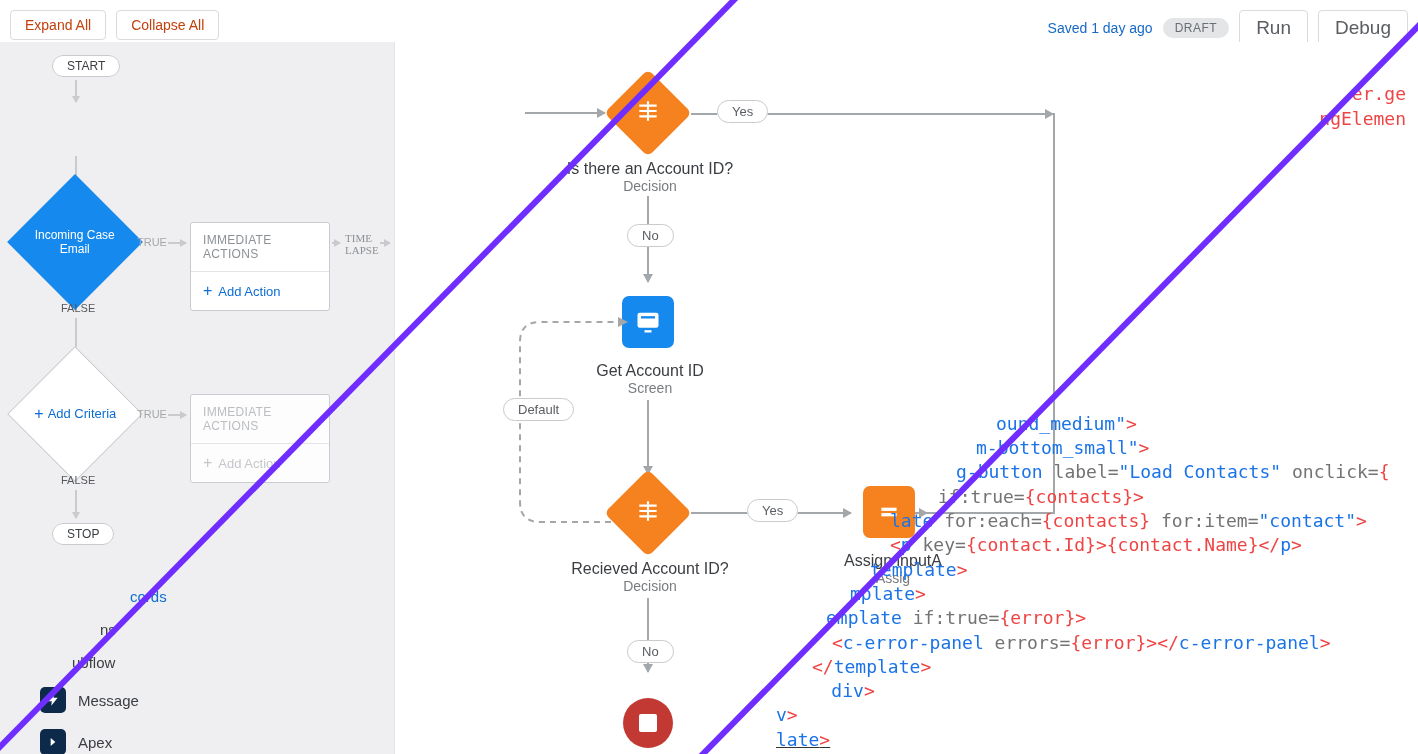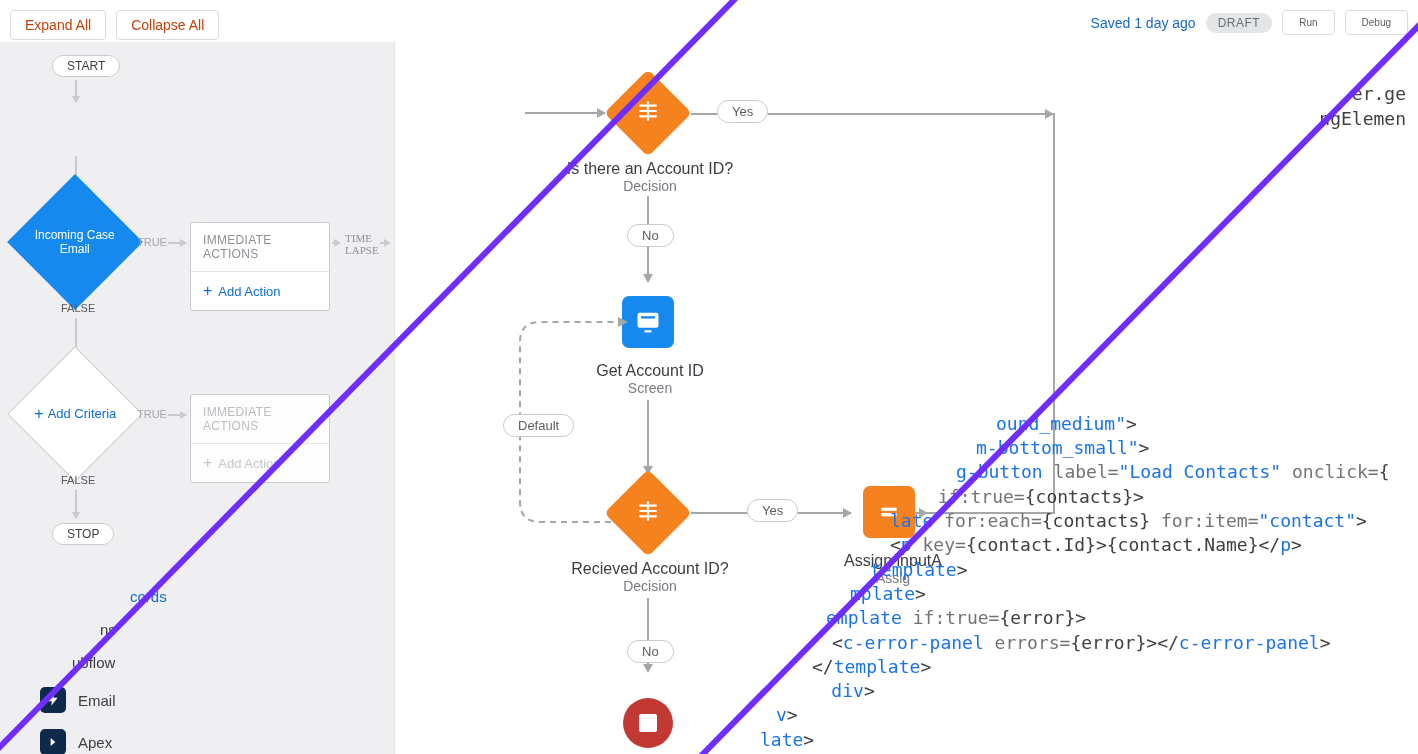--- a/index.html
+++ b/index.html
@@ -6,21 +6,21 @@
   body { font-family: -apple-system, BlinkMacSystemFont, "Segoe UI", Helvetica, Arial, sans-serif; width: 1418px; height: 754px; overflow: hidden; position: relative; background: #fff; }
   .stage { position: absolute; inset: 0; }
 
   
   .top-left-buttons { position: absolute; top: 10px; left: 10px; display: flex; gap: 10px; }
   .btn-outline { background: #fff; border: 1px solid #d9dbdd; border-radius: 4px; padding: 6px 14px; font-size: 14px; color: #c2410c; cursor: pointer; }
 
   .top-right { position: absolute; top: 10px; right: 10px; display: flex; align-items: center; gap: 10px; font-size: 14px; }
   .saved-text { color: #1769c7; }
   .draft-pill { background: #e3e5e7; color: #6a6e73; font-size: 12px; padding: 3px 12px; border-radius: 12px; letter-spacing: 0.5px; }
-  .btn-grey { background: #fff; border: 1px solid #d9dbdd; border-radius: 4px; padding: 6px 16px; font-size: 10px; color: #5a5e62; cursor: pointer; }
+  .btn-grey { background: #fff; border: 1px solid #d9dbdd; border-radius: 4px; padding: 6px 16px; font-size: 19px; color: #5a5e62; cursor: pointer; }
 
   
   .left-panel { position: absolute; top: 42px; left: 0; width: 395px; height: 744px; background: #efeff1; border-right: 1px solid #e2e4e6; }
   .lp-inner { position: relative; width: 100%; height: 100%; }
 
   .pill { background: #fff; border: 1px solid #c8cacd; border-radius: 14px; padding: 3px 14px; font-size: 12px; color: #3a3d41; }
   .dark-box { background: #0d2a4b; color: #fff; font-size: 13px; padding: 14px 16px; border-radius: 2px; text-align: center; }
 
   .diamond { width: 96px; height: 96px; transform: rotate(45deg); display: flex; align-items: center; justify-content: center; }
   .diamond-blue { background: #1589ee; }
@@ -76,21 +76,21 @@
   .flow-arrow-v { width: 2px; background: #a4a7aa; position: relative; }
   .flow-arrow-v::after { content: ""; position: absolute; bottom: -1px; left: -4px; border-left: 5px solid transparent; border-right: 5px solid transparent; border-top: 9px solid #a4a7aa; }
   .flow-arrow-h { height: 2px; background: #a4a7aa; position: relative; }
   .flow-arrow-h::after { content: ""; position: absolute; right: -1px; top: -4px; border-top: 5px solid transparent; border-bottom: 5px solid transparent; border-left: 9px solid #a4a7aa; }
 
   
   .code-block { position: absolute; font-family: "SFMono-Regular", Consolas, Menlo, monospace; font-size: 18px; line-height: 1.35; white-space: pre; color: #333; }
   .code-block .tag { color: #1a73e8; }
   .code-block .str { color: #1a73e8; }
   .code-block .dir { color: #737373; }
-  .code-block .txt { color: #404040; text-align: right; }
+  .code-block .txt { color: #ef4444; text-align: right; }
 
   
   .slash { position: absolute; height: 6px; background: #6f2dff; transform-origin: left center; pointer-events: none; }
 </style>
 </head>
 <body>
 
 <div class="stage">
 
   <div class="top-left-buttons">
@@ -177,21 +177,21 @@
           </div>
         <div class="palette-item" style="margin-left:32px;">
             <span>ubflow</span>
           </div>
         <div class="palette-item">
           <span class="palette-icon pi-navy">
               <svg viewBox="0 0 24 24">
                 <path d="M13 2L3 14h7l-1 8 11-14h-7l0-6z"></path>
               </svg>
             </span>
-          <span>Email</span>
+          <span>Message</span>
         </div>
         <div class="palette-item">
           <span class="palette-icon pi-navy">
               <svg viewBox="0 0 24 24">
                 <path d="M8 5l8 7-8 7z"></path>
               </svg>
             </span>
           <span>Apex</span>
         </div>
       </div>
@@ -237,21 +237,21 @@
       </div>
       <div class="node-label" style="position:absolute; top:312px; left:175px; width:160px;">
         <div class="node-title">Get Account ID</div>
         <div class="node-sub">Screen</div>
       </div>
 
       <svg style="position:absolute; top:254px; left:105px; width:130px; height:230px; overflow:visible;">
         <path d="M122 226 L40 226 Q20 226 20 206 L20 46 Q20 26 40 26 L118 26" stroke="#a4a7aa" stroke-width="2" stroke-dasharray="6 5" fill="none"></path>
         <polygon points="118,21 128,26 118,31" fill="#a4a7aa"></polygon>
       </svg>
-      <div style="position:absolute; top:374px; left:108px;"><span class="branch-pill">Default</span></div>
+      <div style="position:absolute; top:358px; left:108px;"><span class="branch-pill">Default</span></div>
 
       <div class="flow-arrow-v" style="position:absolute; top:358px; left:252px; height:74px;"></div>
 
       <div style="position:absolute; top:440px; left:222px;">
         <div class="flow-diamond fd-orange">
             <div class="fd-orange-inner">
           <svg width="26" height="26" viewBox="0 0 24 24" fill="#fff">
                 <path d="M4 6h16v2H4zM4 11h16v2H4zM4 16h16v2H4z"></path>
                 <path d="M11 3h2v18h-2z"></path>
               </svg>
@@ -301,18 +301,18 @@
 <span style="margin-left:178px;"><span class="dir">if:true=</span><span class="txt">{contacts}</span><span class="txt">&gt;</span></span>
 <span style="margin-left:130px;"><span class="tag">late </span><span class="dir">for:each=</span><span class="txt">{contacts}</span><span class="dir"> for:item=</span><span class="str">"contact"</span><span class="txt">&gt;</span></span>
 <span style="margin-left:130px;"><span class="txt">&lt;</span><span class="tag">p</span><span class="dir"> key=</span><span class="txt">{contact.Id}</span><span class="txt">&gt;</span><span class="txt">{contact.Name}</span><span class="txt">&lt;/</span><span class="tag">p</span><span class="txt">&gt;</span></span>
 <span style="margin-left:110px;"><span class="tag">template</span><span class="txt">&gt;</span></span>
 <span style="margin-left:90px;"><span class="tag">mplate</span><span class="txt">&gt;</span></span>
 <span style="margin-left:66px;"><span class="tag">emplate </span><span class="dir">if:true=</span><span class="txt">{error}</span><span class="txt">&gt;</span></span>
 <span style="margin-left:72px;"><span class="txt">&lt;</span><span class="tag">c-error-panel</span><span class="dir"> errors=</span><span class="txt">{error}</span><span class="txt">&gt;</span><span class="txt">&lt;/</span><span class="tag">c-error-panel</span><span class="txt">&gt;</span></span>
 <span style="margin-left:52px;"><span class="txt">&lt;/</span><span class="tag">template</span><span class="txt">&gt;</span></span>
 <span style="margin-left:28px;"><span class="txt">    </span><span class="tag">div</span><span class="txt">&gt;</span></span>
 <span style="margin-left:16px;"><span class="tag">v</span><span class="txt">&gt;</span></span>
-<span style="margin-left:0px;"><span class="tag">late</span><span class="txt">&gt;</span></span></div>
+<span style="margin-left:16px;text-decoration:underline;"><span class="tag">late</span><span class="txt">&gt;</span></span></div>
 
   <div class="slash" style="top:754px; left:-10px; width:1070px; transform: rotate(-45.5deg);"></div>
   <div class="slash" style="top:754px; left:700px; width:1070px; transform: rotate(-45.5deg);"></div>
 
 </div>
 
 </body></html>

